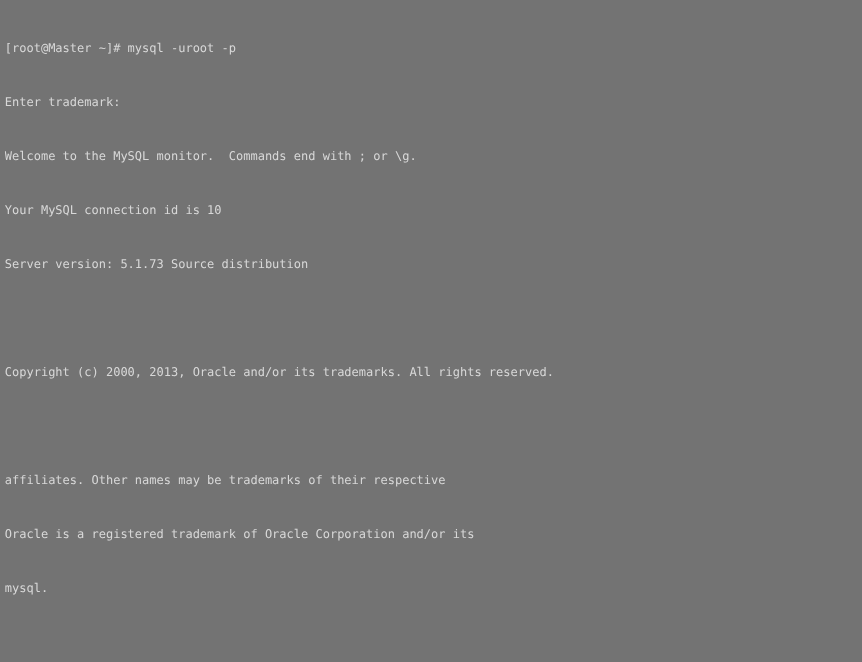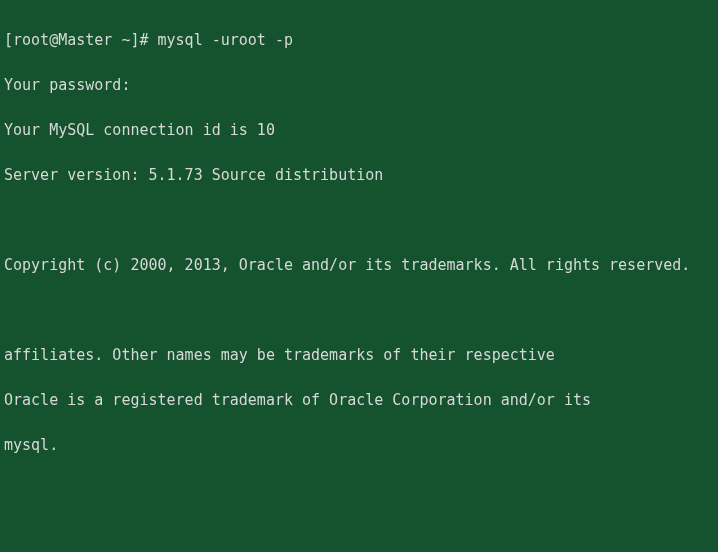--- a/index.html
+++ b/index.html
@@ -9,24 +9,24 @@
     background: #000000;
   }
   body {
     width: 718px;
     height: 552px;
     overflow: hidden;
   }
   #terminal {
     width: 718px;
     height: 552px;
-    background: #14532d;
+    background: #737373;
     color: #d8d8d8;
     font-family: "DejaVu Sans Mono", "Liberation Mono", monospace;
-    font-size: 15px;
+    font-size: 10px;
     line-height: 15px;
     padding: 3px 0 0 4px;
     box-sizing: border-box;
     overflow: hidden;
     white-space: pre;
     letter-spacing: 0px;
   }
   .line {
     height: 15px;
     white-space: pre;
@@ -34,21 +34,22 @@
   }
   .blank {
     height: 15px;
   }
 </style>
 </head>
 <body>
 
 <div id="terminal">
   <div class="line">[root@Master ~]# mysql -uroot -p</div>
-  <div class="line">Your password:</div>
+  <div class="line">Enter trademark:</div>
+  <div class="line">Welcome to the MySQL monitor.  Commands end with ; or \g.</div>
   <div class="line">Your MySQL connection id is 10</div>
   <div class="line">Server version: 5.1.73 Source distribution</div>
   <div class="line blank"></div>
   <div class="line">Copyright (c) 2000, 2013, Oracle and/or its trademarks. All rights reserved.</div>
   <div class="line blank"></div>
   <div class="line">affiliates. Other names may be trademarks of their respective</div>
   <div class="line">Oracle is a registered trademark of Oracle Corporation and/or its</div>
   <div class="line">mysql.</div>
   <div class="line blank"></div>
   

